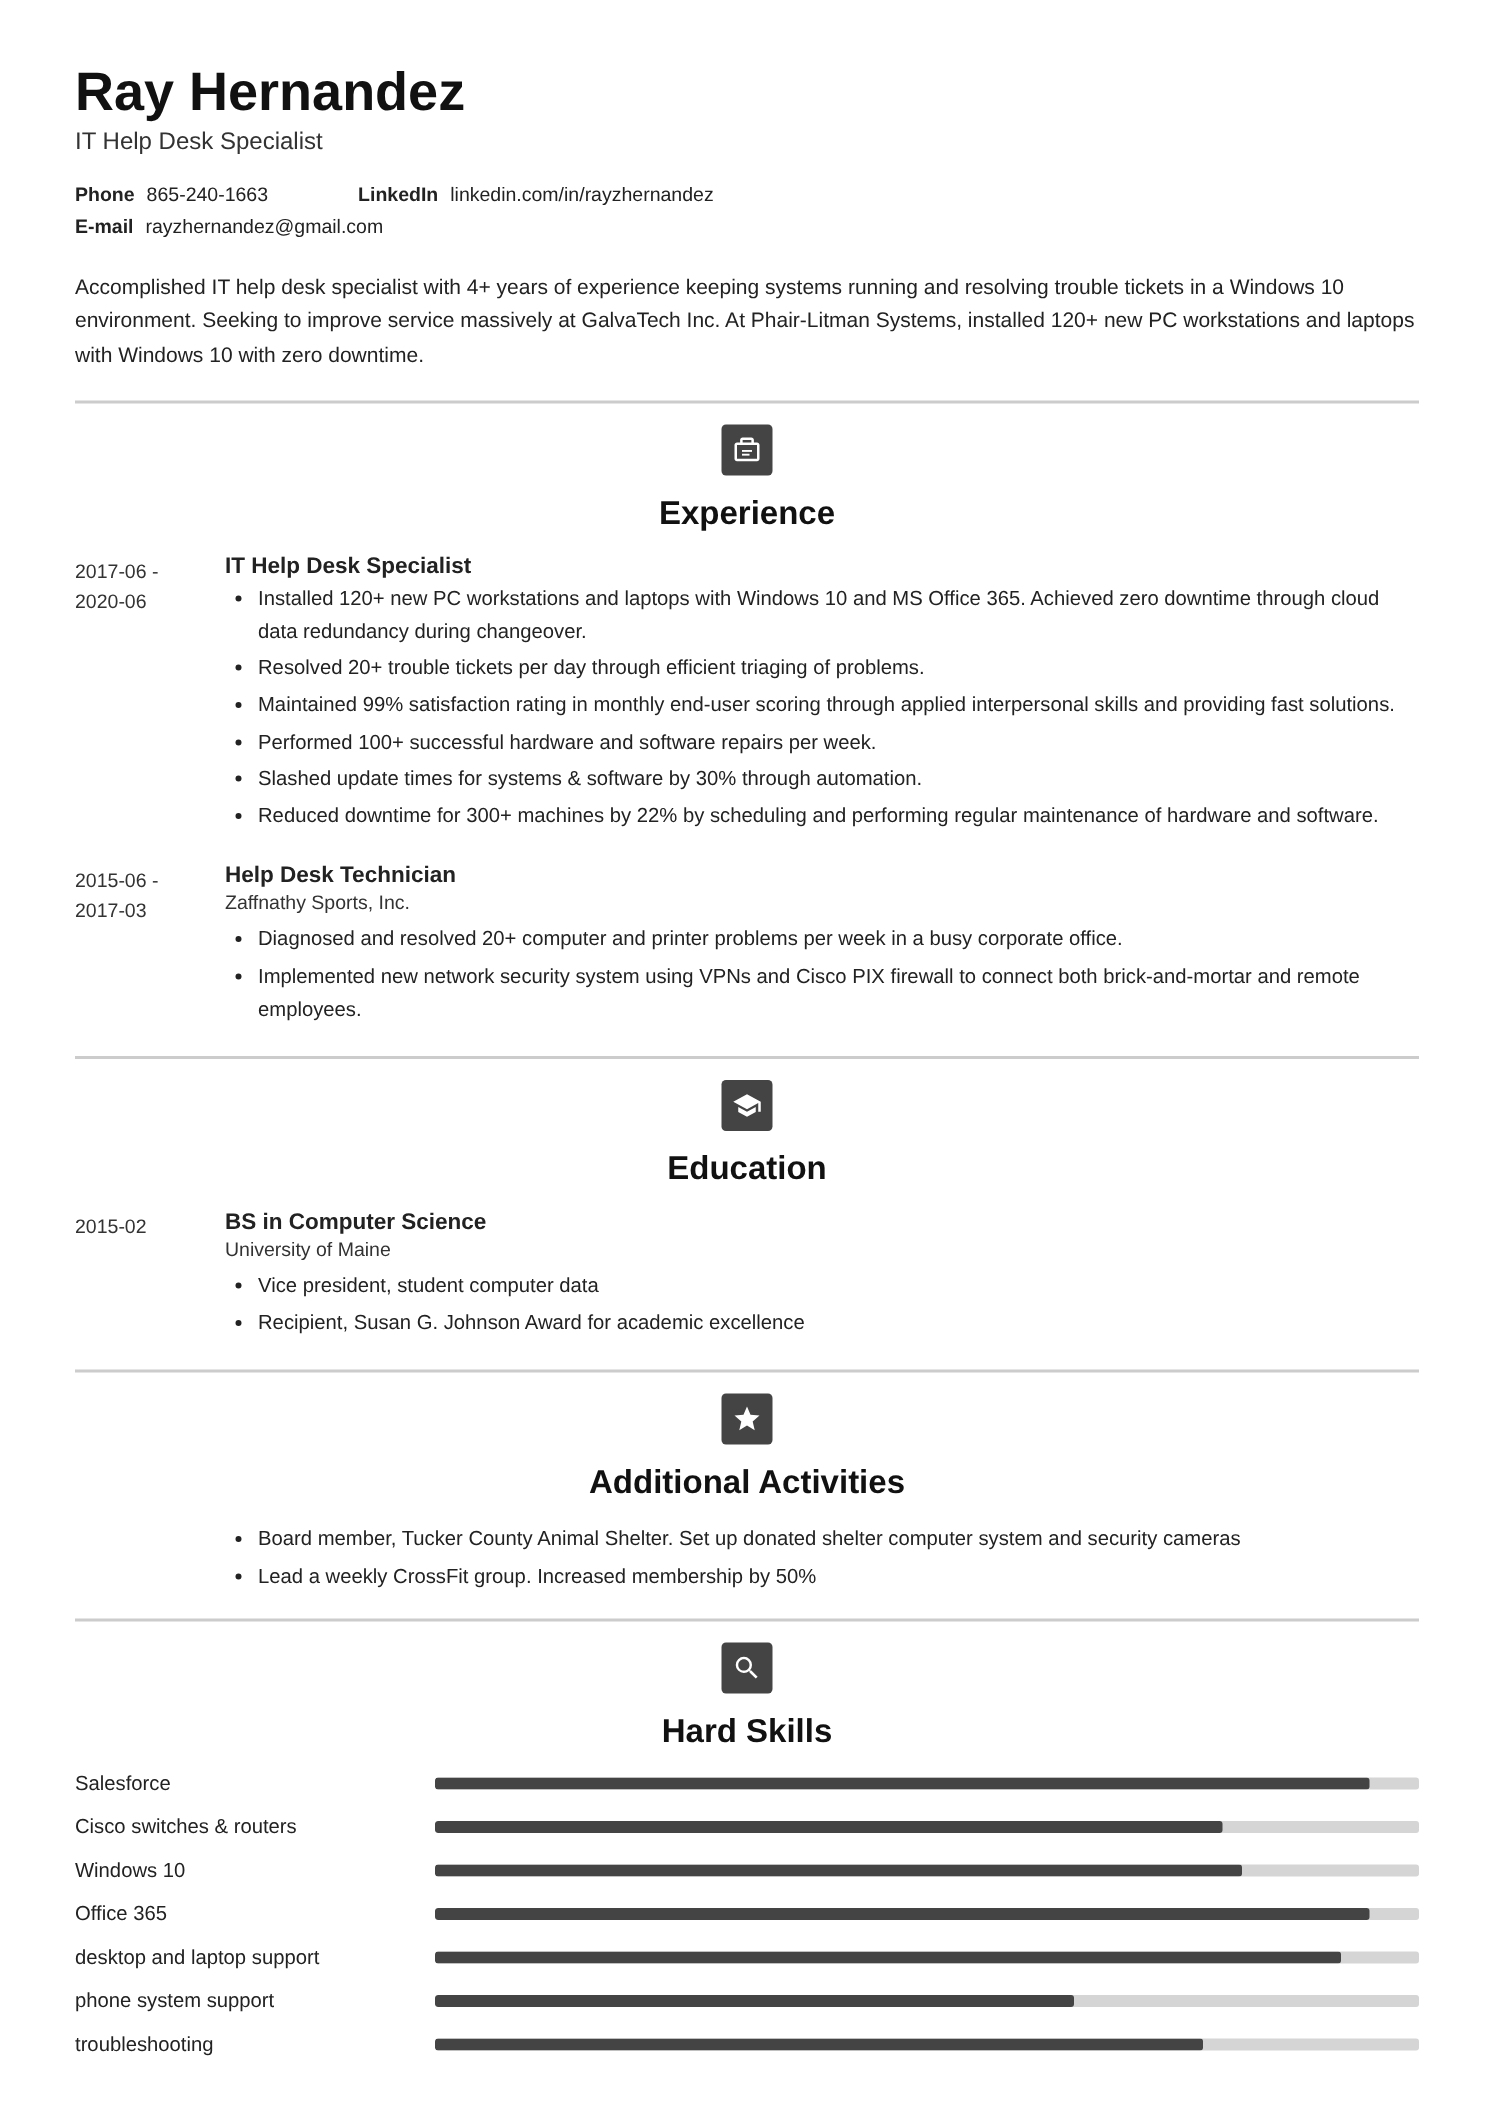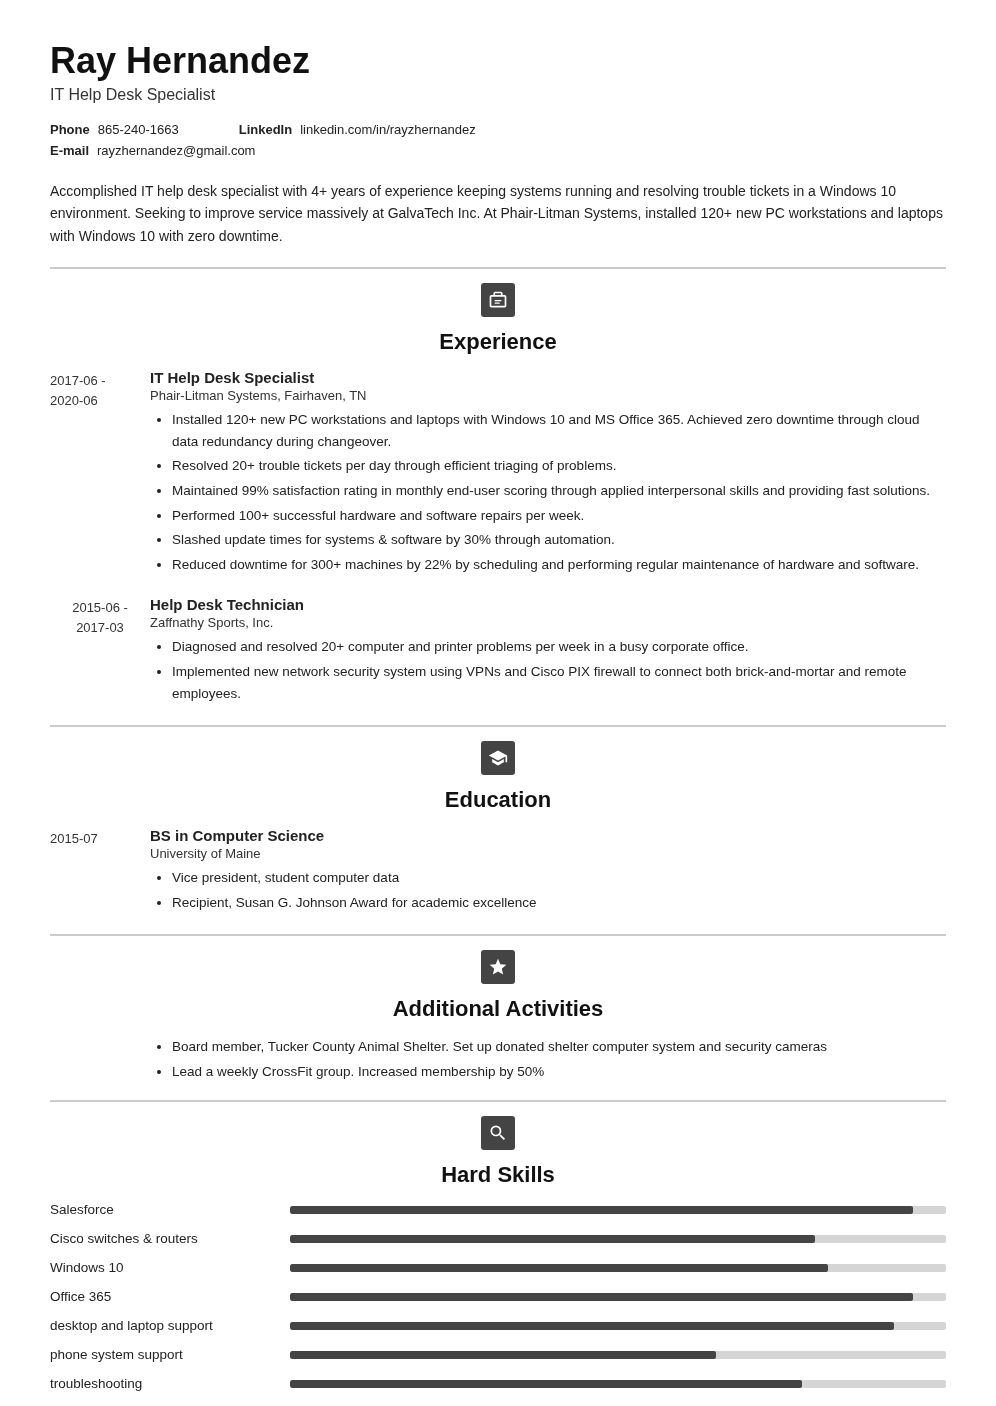--- a/index.html
+++ b/index.html
@@ -176,33 +176,32 @@
   </div>
   <span class="section-title">Experience</span>
 </div>
 
 <div id="experience-entries">
     <div class="entry">
       <div class="entry-date" style="white-space: pre-line;">2017-06 -
 2020-06</div>
       <div class="entry-content">
         <div class="entry-job-title">IT Help Desk Specialist</div>
-        <div class="entry-company">Phair-Litman Systems, Fairhaven, TN</div>
         <ul class="bullet-list">
           <li>Installed 120+ new PC workstations and laptops with Windows 10 and MS Office 365. Achieved zero downtime through cloud data redundancy during changeover.</li>
           <li>Resolved 20+ trouble tickets per day through efficient triaging of problems.</li>
           <li>Maintained 99% satisfaction rating in monthly end-user scoring through applied interpersonal skills and providing fast solutions.</li>
           <li>Performed 100+ successful hardware and software repairs per week.</li>
           <li>Slashed update times for systems &amp; software by 30% through automation.</li>
           <li>Reduced downtime for 300+ machines by 22% by scheduling and performing regular maintenance of hardware and software.</li>
         </ul>
       </div>
     </div>
     <div class="entry">
-      <div class="entry-date" style="white-space: pre-line; text-align: center;">2015-06 -
+      <div class="entry-date" style="white-space: pre-line;">2015-06 -
 2017-03</div>
       <div class="entry-content">
         <div class="entry-job-title">Help Desk Technician</div>
         <div class="entry-company">Zaffnathy Sports, Inc.</div>
         <ul class="bullet-list">
           <li>Diagnosed and resolved 20+ computer and printer problems per week in a busy corporate office.</li>
           <li>Implemented new network security system using VPNs and Cisco PIX firewall to connect both brick-and-mortar and remote employees.</li>
         </ul>
       </div>
     </div>
@@ -212,21 +211,21 @@
   <div class="section-icon">
     <svg viewBox="0 0 24 24" xmlns="http://www.w3.org/2000/svg">
       <path d="M12 3L1 9l11 6 9-4.91V17h2V9L12 3zM5 13.18v4L12 21l7-3.82v-4L12 17l-7-3.82z"></path>
     </svg>
   </div>
   <span class="section-title">Education</span>
 </div>
 
 <div id="education-entries">
     <div class="entry">
-      <div class="entry-date">2015-07</div>
+      <div class="entry-date">2015-02</div>
       <div class="entry-content">
         <div class="entry-job-title">BS in Computer Science</div>
         <div class="entry-company">University of Maine</div>
         <ul class="bullet-list">
           <li>Vice president, student computer data</li>
           <li>Recipient, Susan G. Johnson Award for academic excellence</li>
         </ul>
       </div>
     </div>
   </div>

